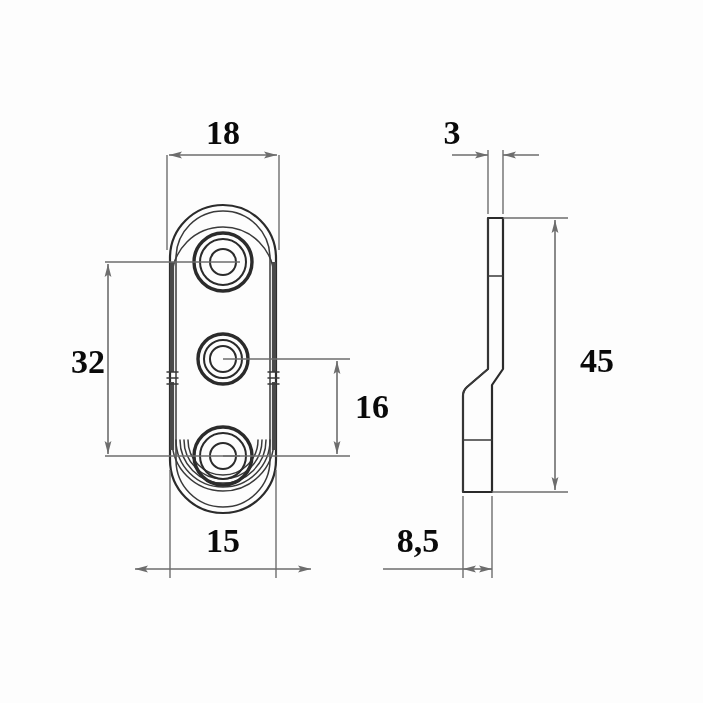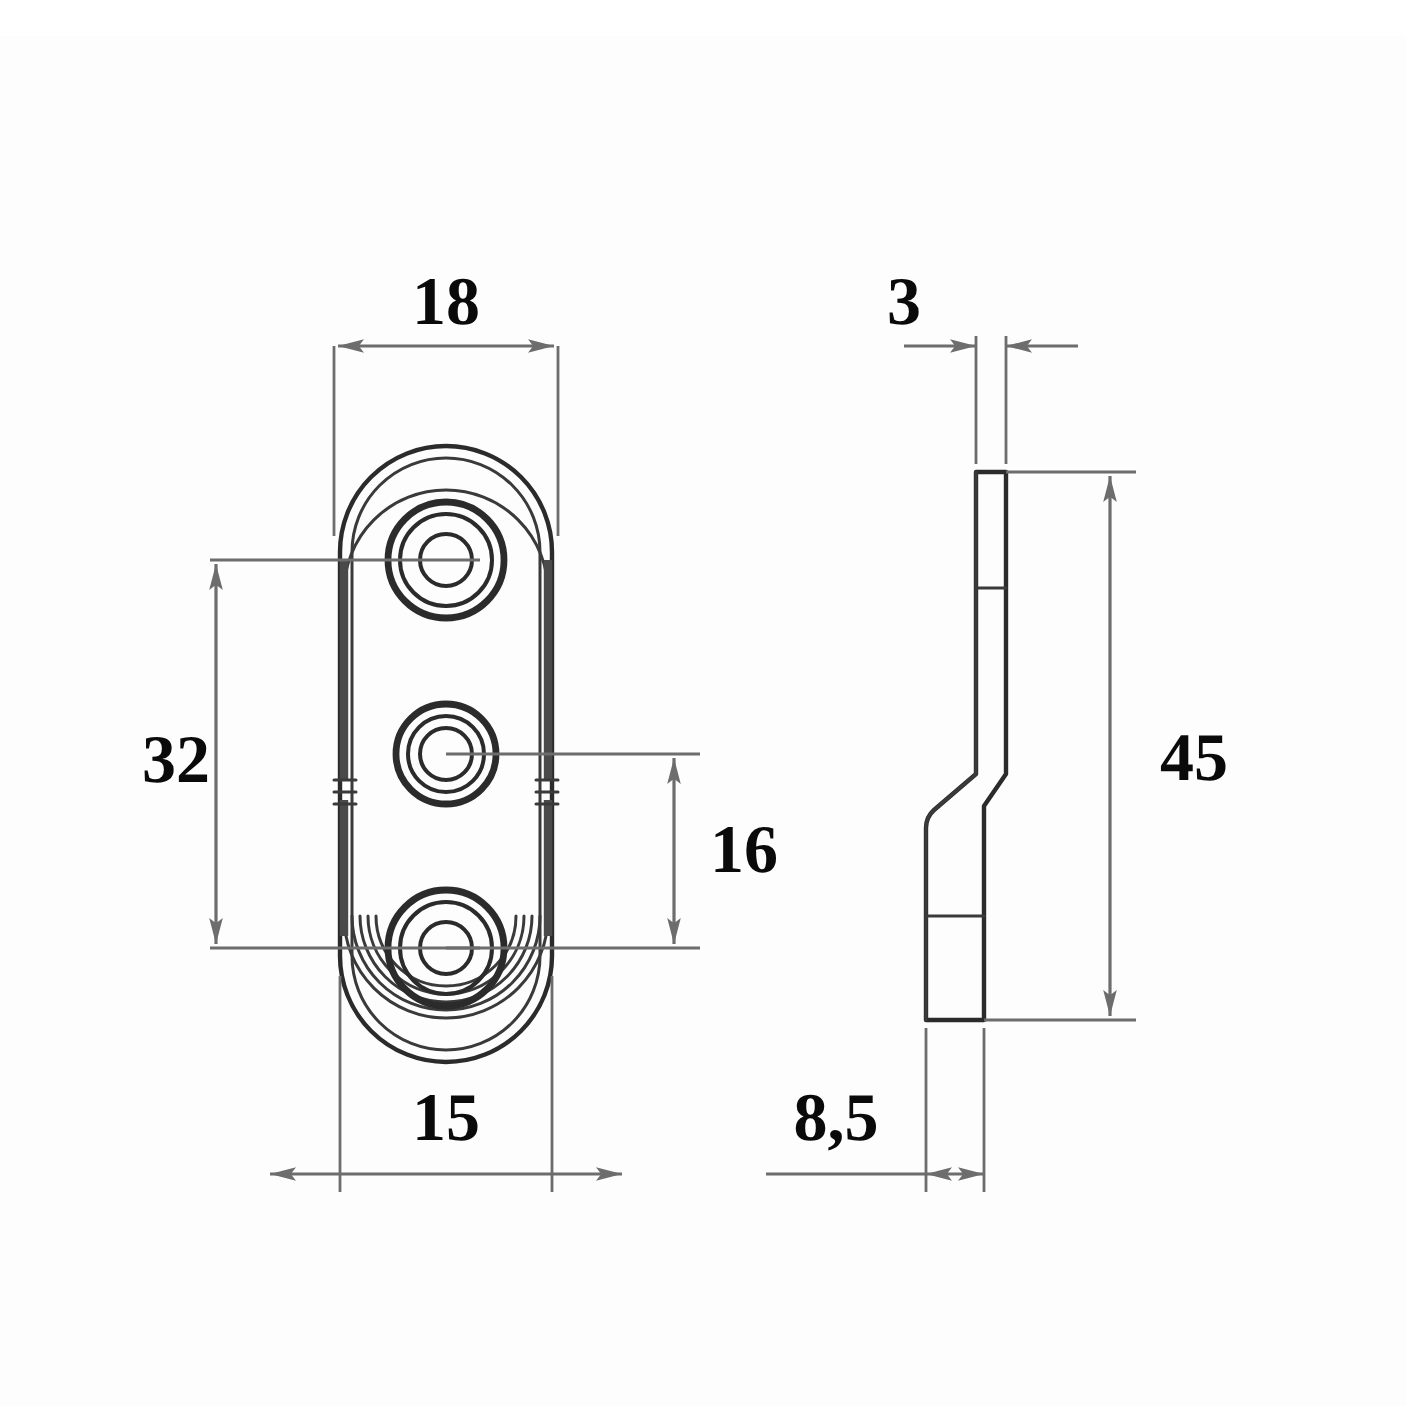--- a/index.html
+++ b/index.html
@@ -11,21 +11,20 @@
     width: 703px;
     height: 703px;
     font-family: "Liberation Serif", serif;
     overflow: hidden;
   }
   #drawing-root {
     position: relative;
     width: 703px;
     height: 519px;
     background: #fdfdfd;
-    margin-top: 18px;
   }
   svg#tech-drawing {
     display: block;
     width: 703px;
     height: 703px;
   }
   .dim-text {
     font-family: "Liberation Serif", serif;
     font-weight: bold;
     fill: #0a0a0a;

